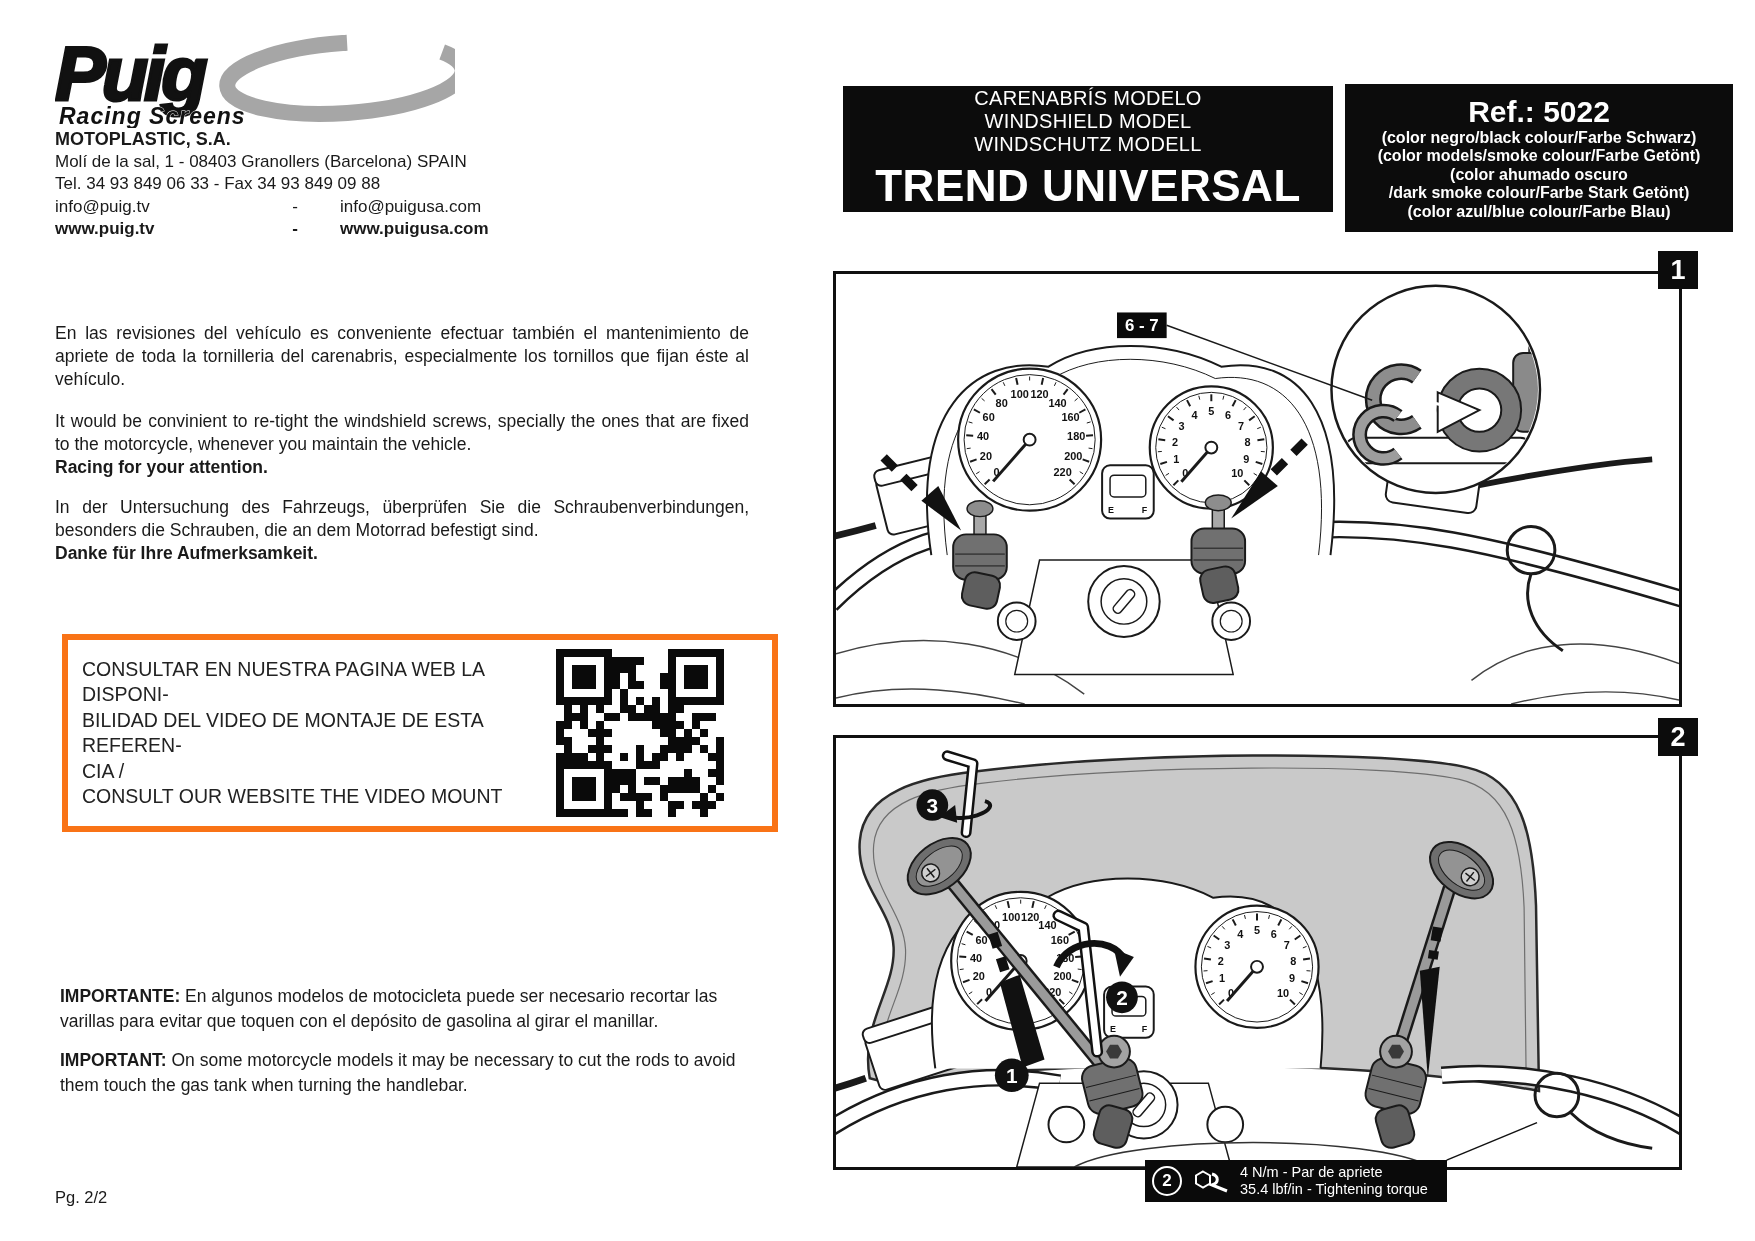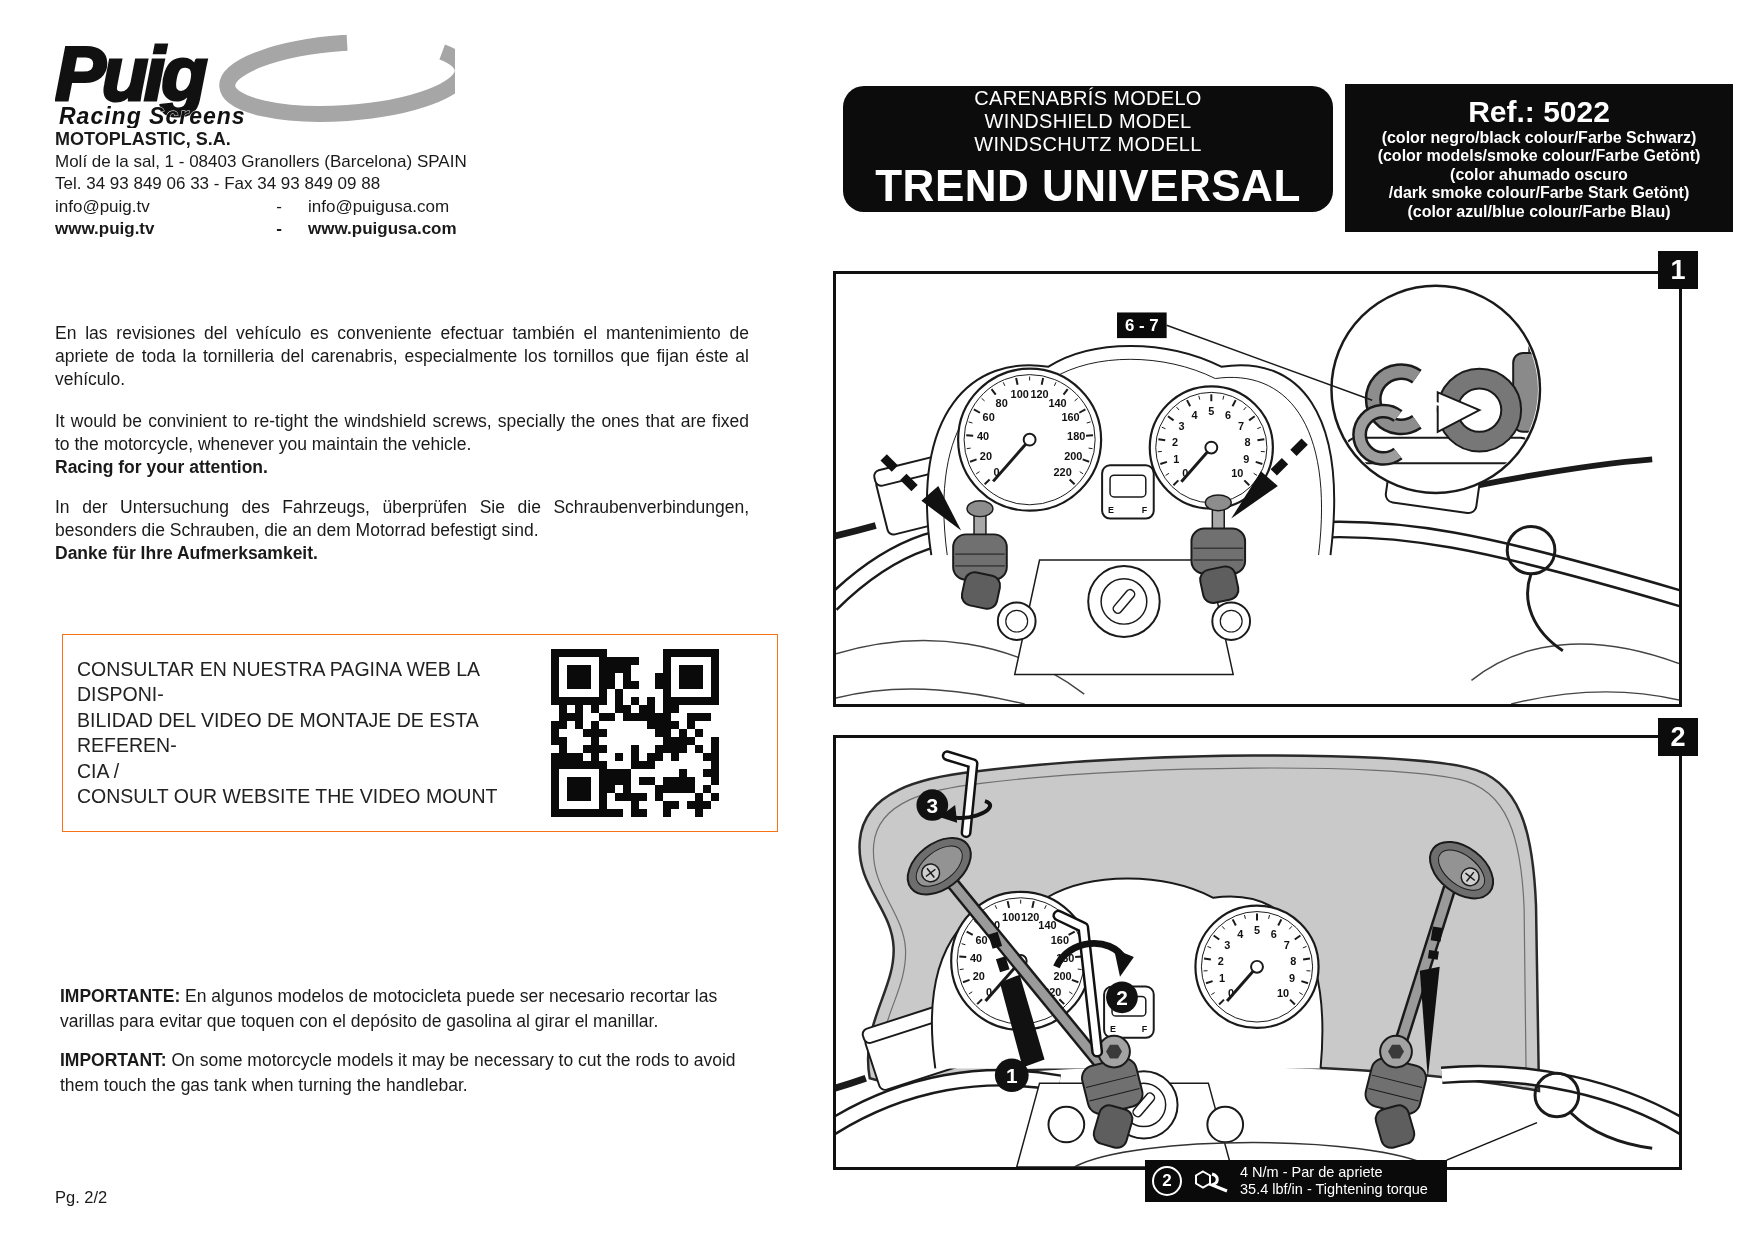--- a/index.html
+++ b/index.html
@@ -6,42 +6,42 @@
   .page{position:relative;width:1755px;height:1241px;background:#fff;overflow:hidden;
         font-family:"Liberation Sans",sans-serif;color:#1a1a1a;}
   .abs{position:absolute;}
 
   
   .logo{left:55px;top:34px;width:400px;height:94px;}
 
   
   .company{left:55px;top:128px;width:480px;font-size:17px;line-height:22.5px;}
   .company .name{font-weight:bold;font-size:18px;}
-  .row3{display:flex;}
+  .row3{display:flex;gap:16px;}
   .row3 .c1{width:195px;}
   .row3 .c2{width:58px;text-align:center;}
   .row3.bold{font-weight:bold;}
 
   
   .model-box{left:843px;top:86px;width:490px;height:126px;background:#0c0c0c;color:#fff;
-             display:flex;flex-direction:column;align-items:center;justify-content:center;text-align:center;border-radius:21px;}
+             display:flex;flex-direction:column;align-items:center;justify-content:center;text-align:center;}
   .model-box .ln{font-size:20px;line-height:23px;letter-spacing:.3px;}
   .model-box .title{font-size:44px;font-weight:bold;margin-top:5px;letter-spacing:.5px;}
   .ref-box{left:1345px;top:84px;width:388px;height:148px;background:#0c0c0c;color:#fff;
            display:flex;flex-direction:column;align-items:center;justify-content:center;text-align:center;}
   .ref-box .title{font-size:30px;font-weight:bold;line-height:34px;}
   .ref-box .ln{font-size:16px;font-weight:bold;line-height:18.5px;}
 
   
   .note{left:55px;width:694px;font-size:17.5px;line-height:23px;text-align:justify;}
   .note .b{font-weight:bold;text-align:left;}
   .note-es{top:322px;} .note-en{top:410px;} .note-de{top:496px;}
 
   
-  .qr-box{left:62px;top:634px;width:716px;height:198px;border:1px solid #f97316;box-sizing:border-box;
+  .qr-box{left:62px;top:634px;width:716px;height:198px;border:6px solid #f97316;box-sizing:border-box;
           display:flex;align-items:center;}
   .qr-text{margin-left:14px;width:460px;font-size:19.5px;line-height:25.5px;color:#222;}
   .qr-code{margin-left:14px;}
 
   
   .important{left:60px;top:984px;width:692px;font-size:17.5px;line-height:25px;}
   .important p{margin:0 0 14px 0;}
   .important b{font-weight:bold;}
 
   .pgnum{left:55px;top:1188px;font-size:16.5px;}

